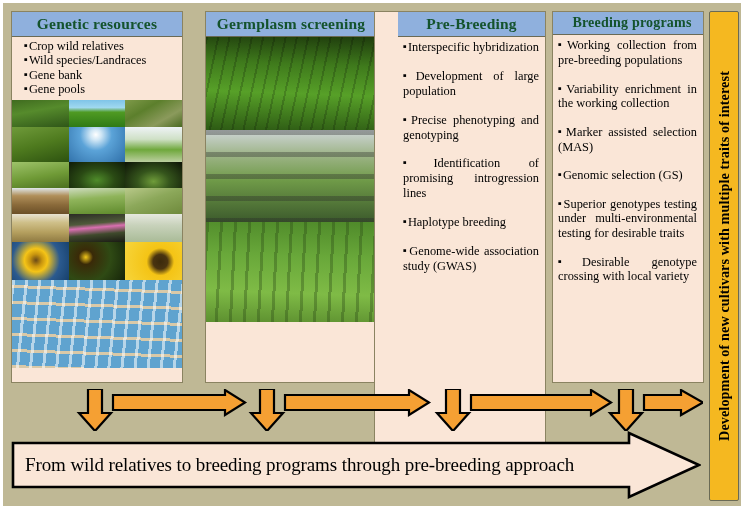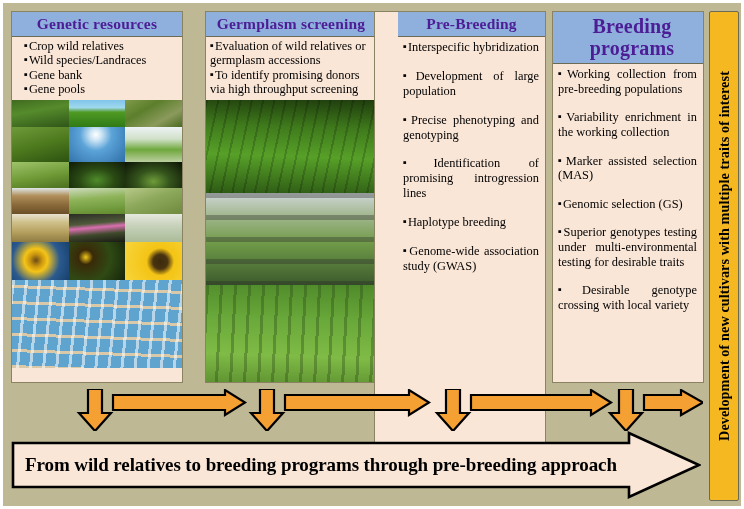--- a/index.html
+++ b/index.html
@@ -31,21 +31,21 @@
     flex-direction: column;
     overflow: hidden;
   }
 
   .panel-header {
     background: #8fb0dd;
     border-bottom: 1px solid #6a6a55;
     text-align: center;
     font-weight: bold;
     font-size: 15.5px;
-    color: #4c1d95;
+    color: #14532d;
     padding: 3px 2px 4px 2px;
     letter-spacing: 0.2px;
     line-height: 1.1;
   }
 
   .panel-body {
     flex: 1;
     padding: 3px 6px 3px 5px;
     overflow: hidden;
   }
@@ -187,21 +187,21 @@
   }
 
   #banner-text {
     position: absolute;
     left: 14px;
     top: 0;
     width: 580px;
     height: 68px;
     display: flex;
     align-items: center;
-    font-weight: bold;
+    font-weight: normal;
     font-size: 19px;
     color: #000000;
     letter-spacing: -0.1px;
     white-space: nowrap;
   }
 
   
   #sidebar {
     position: absolute;
     left: 706px;
@@ -273,26 +273,20 @@
         <div class="pcell gr18"></div>
       </div>
       <div class="prow">
         <div class="pcell genebank"></div>
       </div>
     </div>
   </div>
 
   <div class="panel" id="panel-1" style="left:202px; width:172px; height:372px;">
     <div class="panel-header">Germplasm screening</div>
-    <div class="panel-body" style="flex:none; padding:2px 4px 3px 4px;">
-      <ul class="bullet-tight">
-        <li class="sq">Evaluation of wild relatives or germplasm accessions</li>
-        <li class="sq">To identify promising donors via high throughput screening</li>
-      </ul>
-    </div>
     <div class="photos">
       <div class="prow">
         <div class="pcell gs1"></div>
       </div>
       <div class="prow">
         <div class="pcell gs2"></div>
       </div>
       <div class="prow">
         <div class="pcell gs3"></div>
       </div>
@@ -307,21 +301,21 @@
         <li class="sq">Development of large population</li>
         <li class="sq">Precise phenotyping and genotyping</li>
         <li class="sq">Identification of promising introgression lines</li>
         <li class="sq">Haplotype breeding</li>
         <li class="sq">Genome-wide association study (GWAS)</li>
       </ul>
     </div>
   </div>
 
   <div class="panel" id="panel-3" style="left:549px; width:152px; height:372px;">
-    <div class="panel-header" style="font-size:20px;padding-left:10px;">Breeding programs</div>
+    <div class="panel-header" style="font-size:14px;padding-left:10px;">Breeding programs</div>
     <div class="panel-body">
       <ul class="bullet-spaced" style="line-height:1.18;">
         <li class="sq">Working collection from pre-breeding populations</li>
         <li class="sq">Variability enrichment in the working collection</li>
         <li class="sq">Marker assisted selection (MAS)</li>
         <li class="sq">Genomic selection (GS)</li>
         <li class="sq">Superior genotypes testing under multi-environmental testing for desirable traits</li>
         <li class="sq">Desirable genotype crossing with local variety</li>
       </ul>
     </div>

